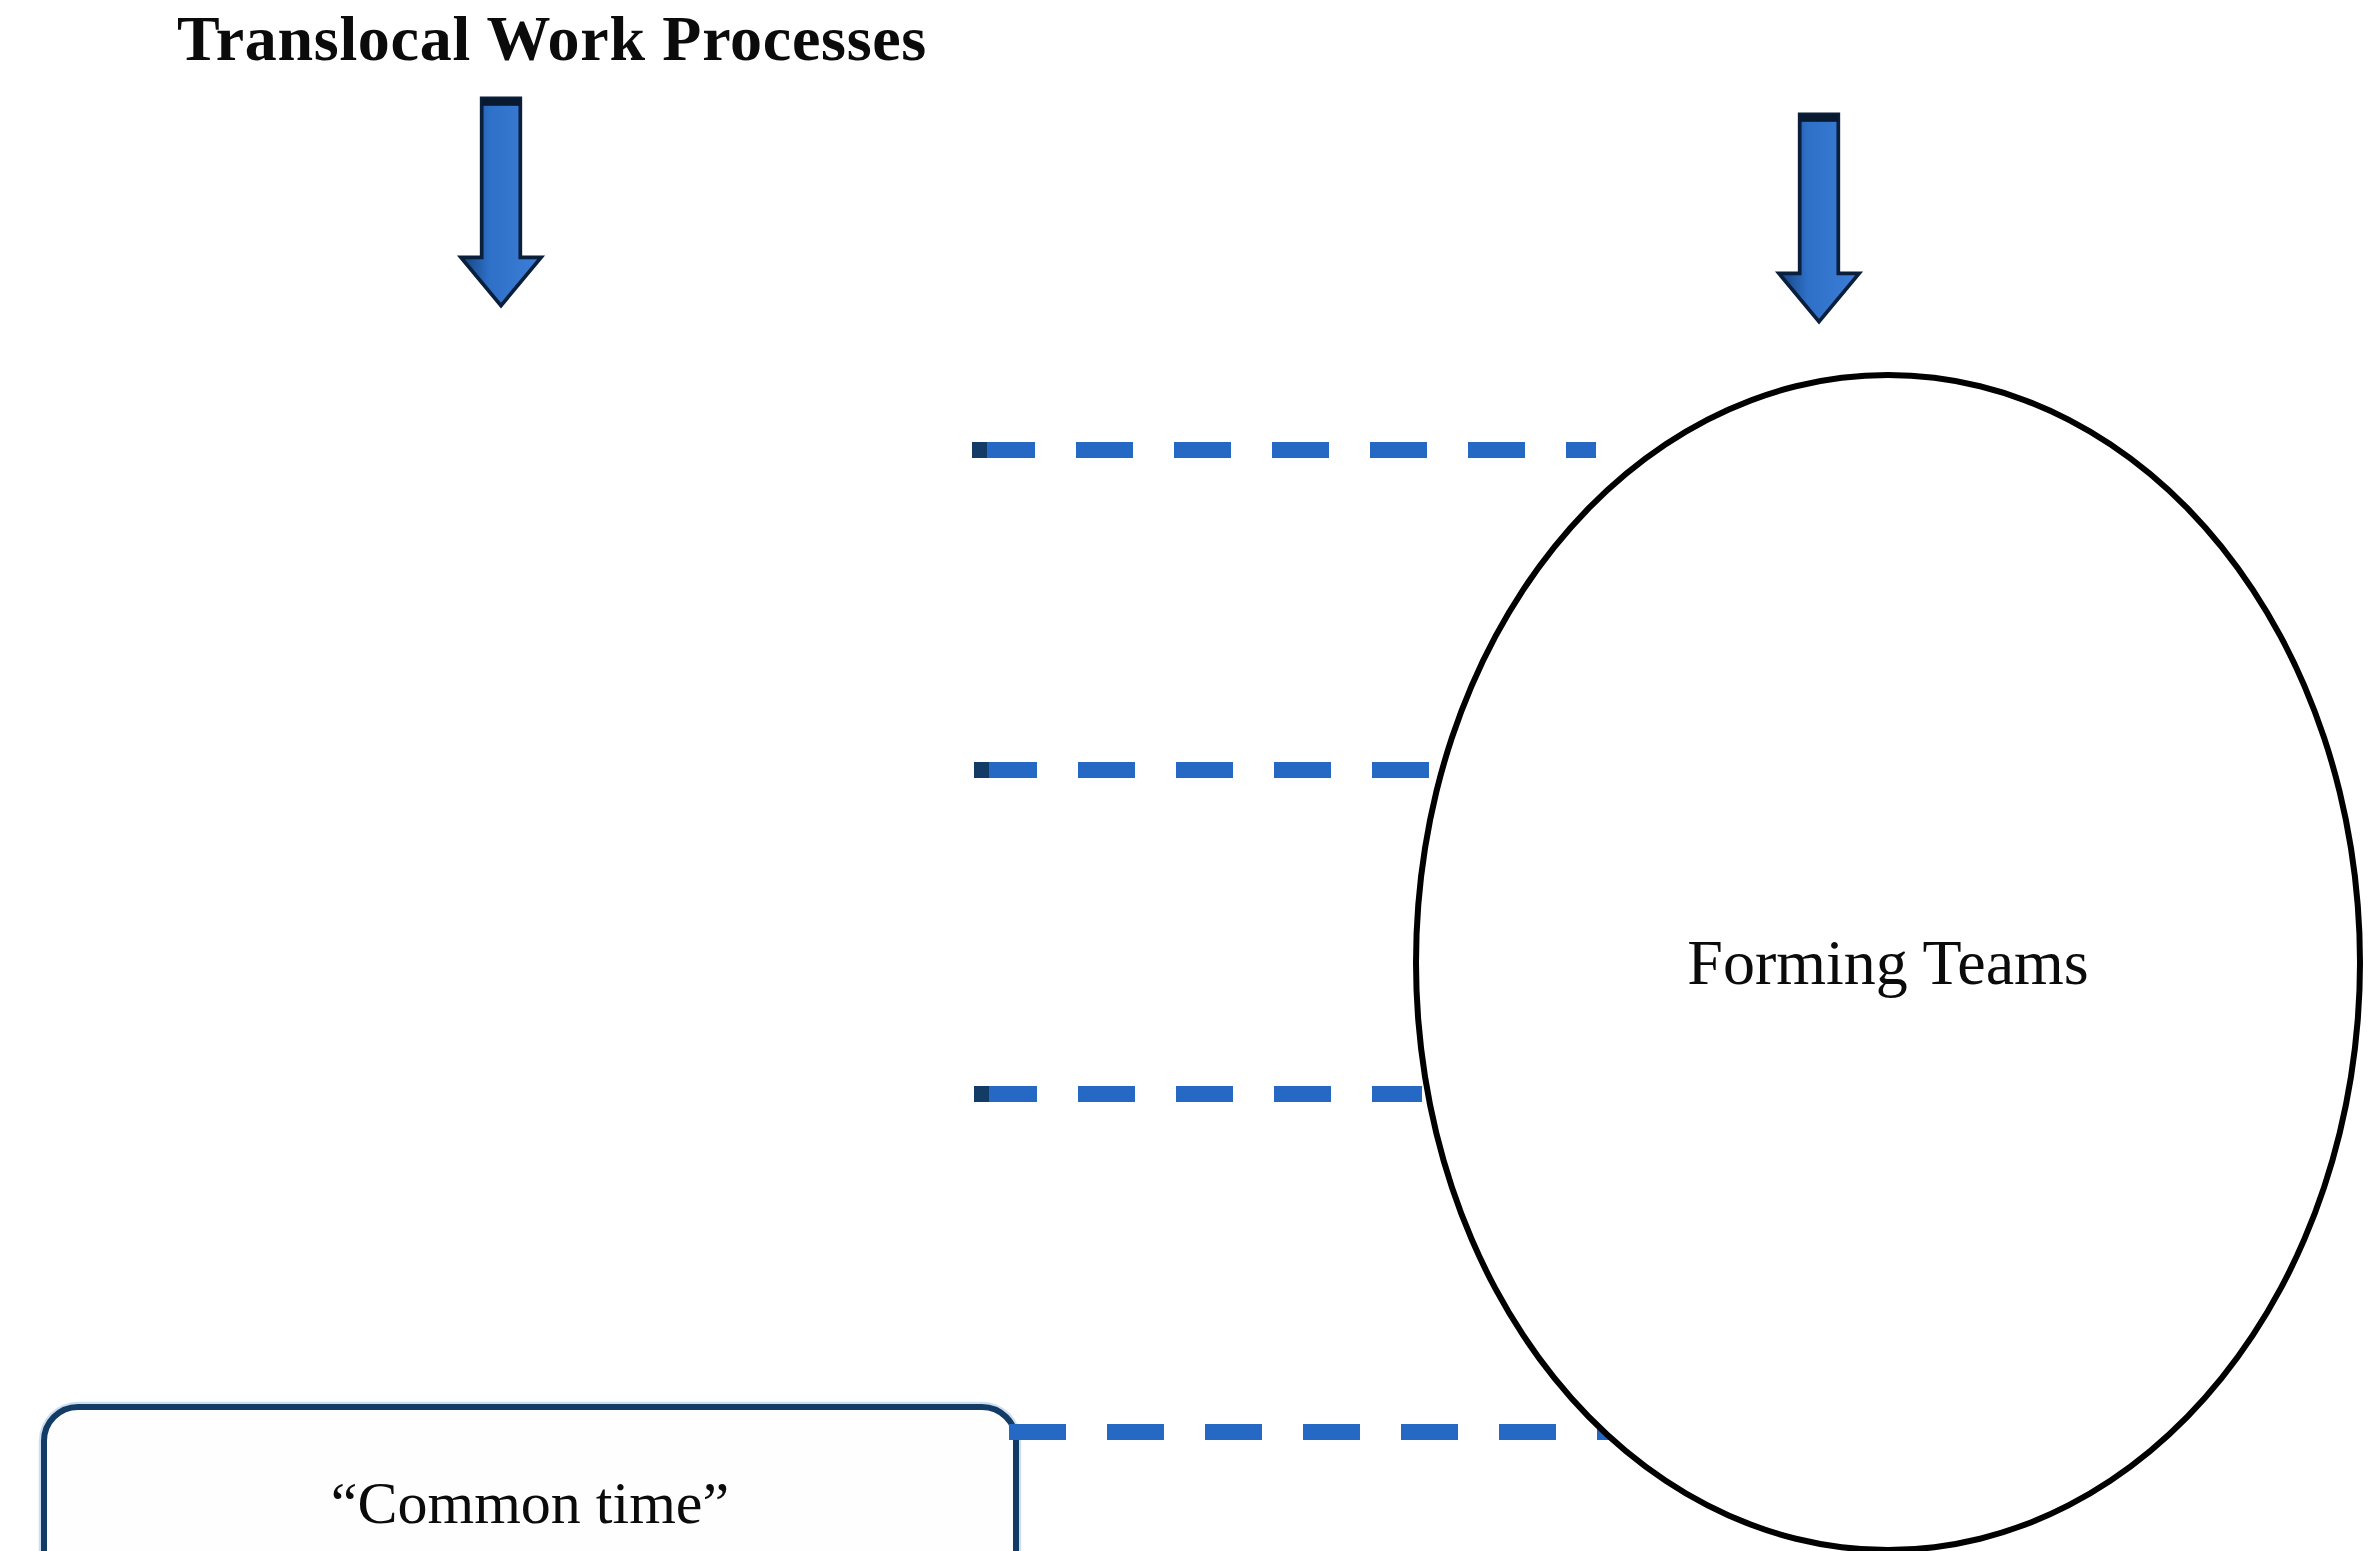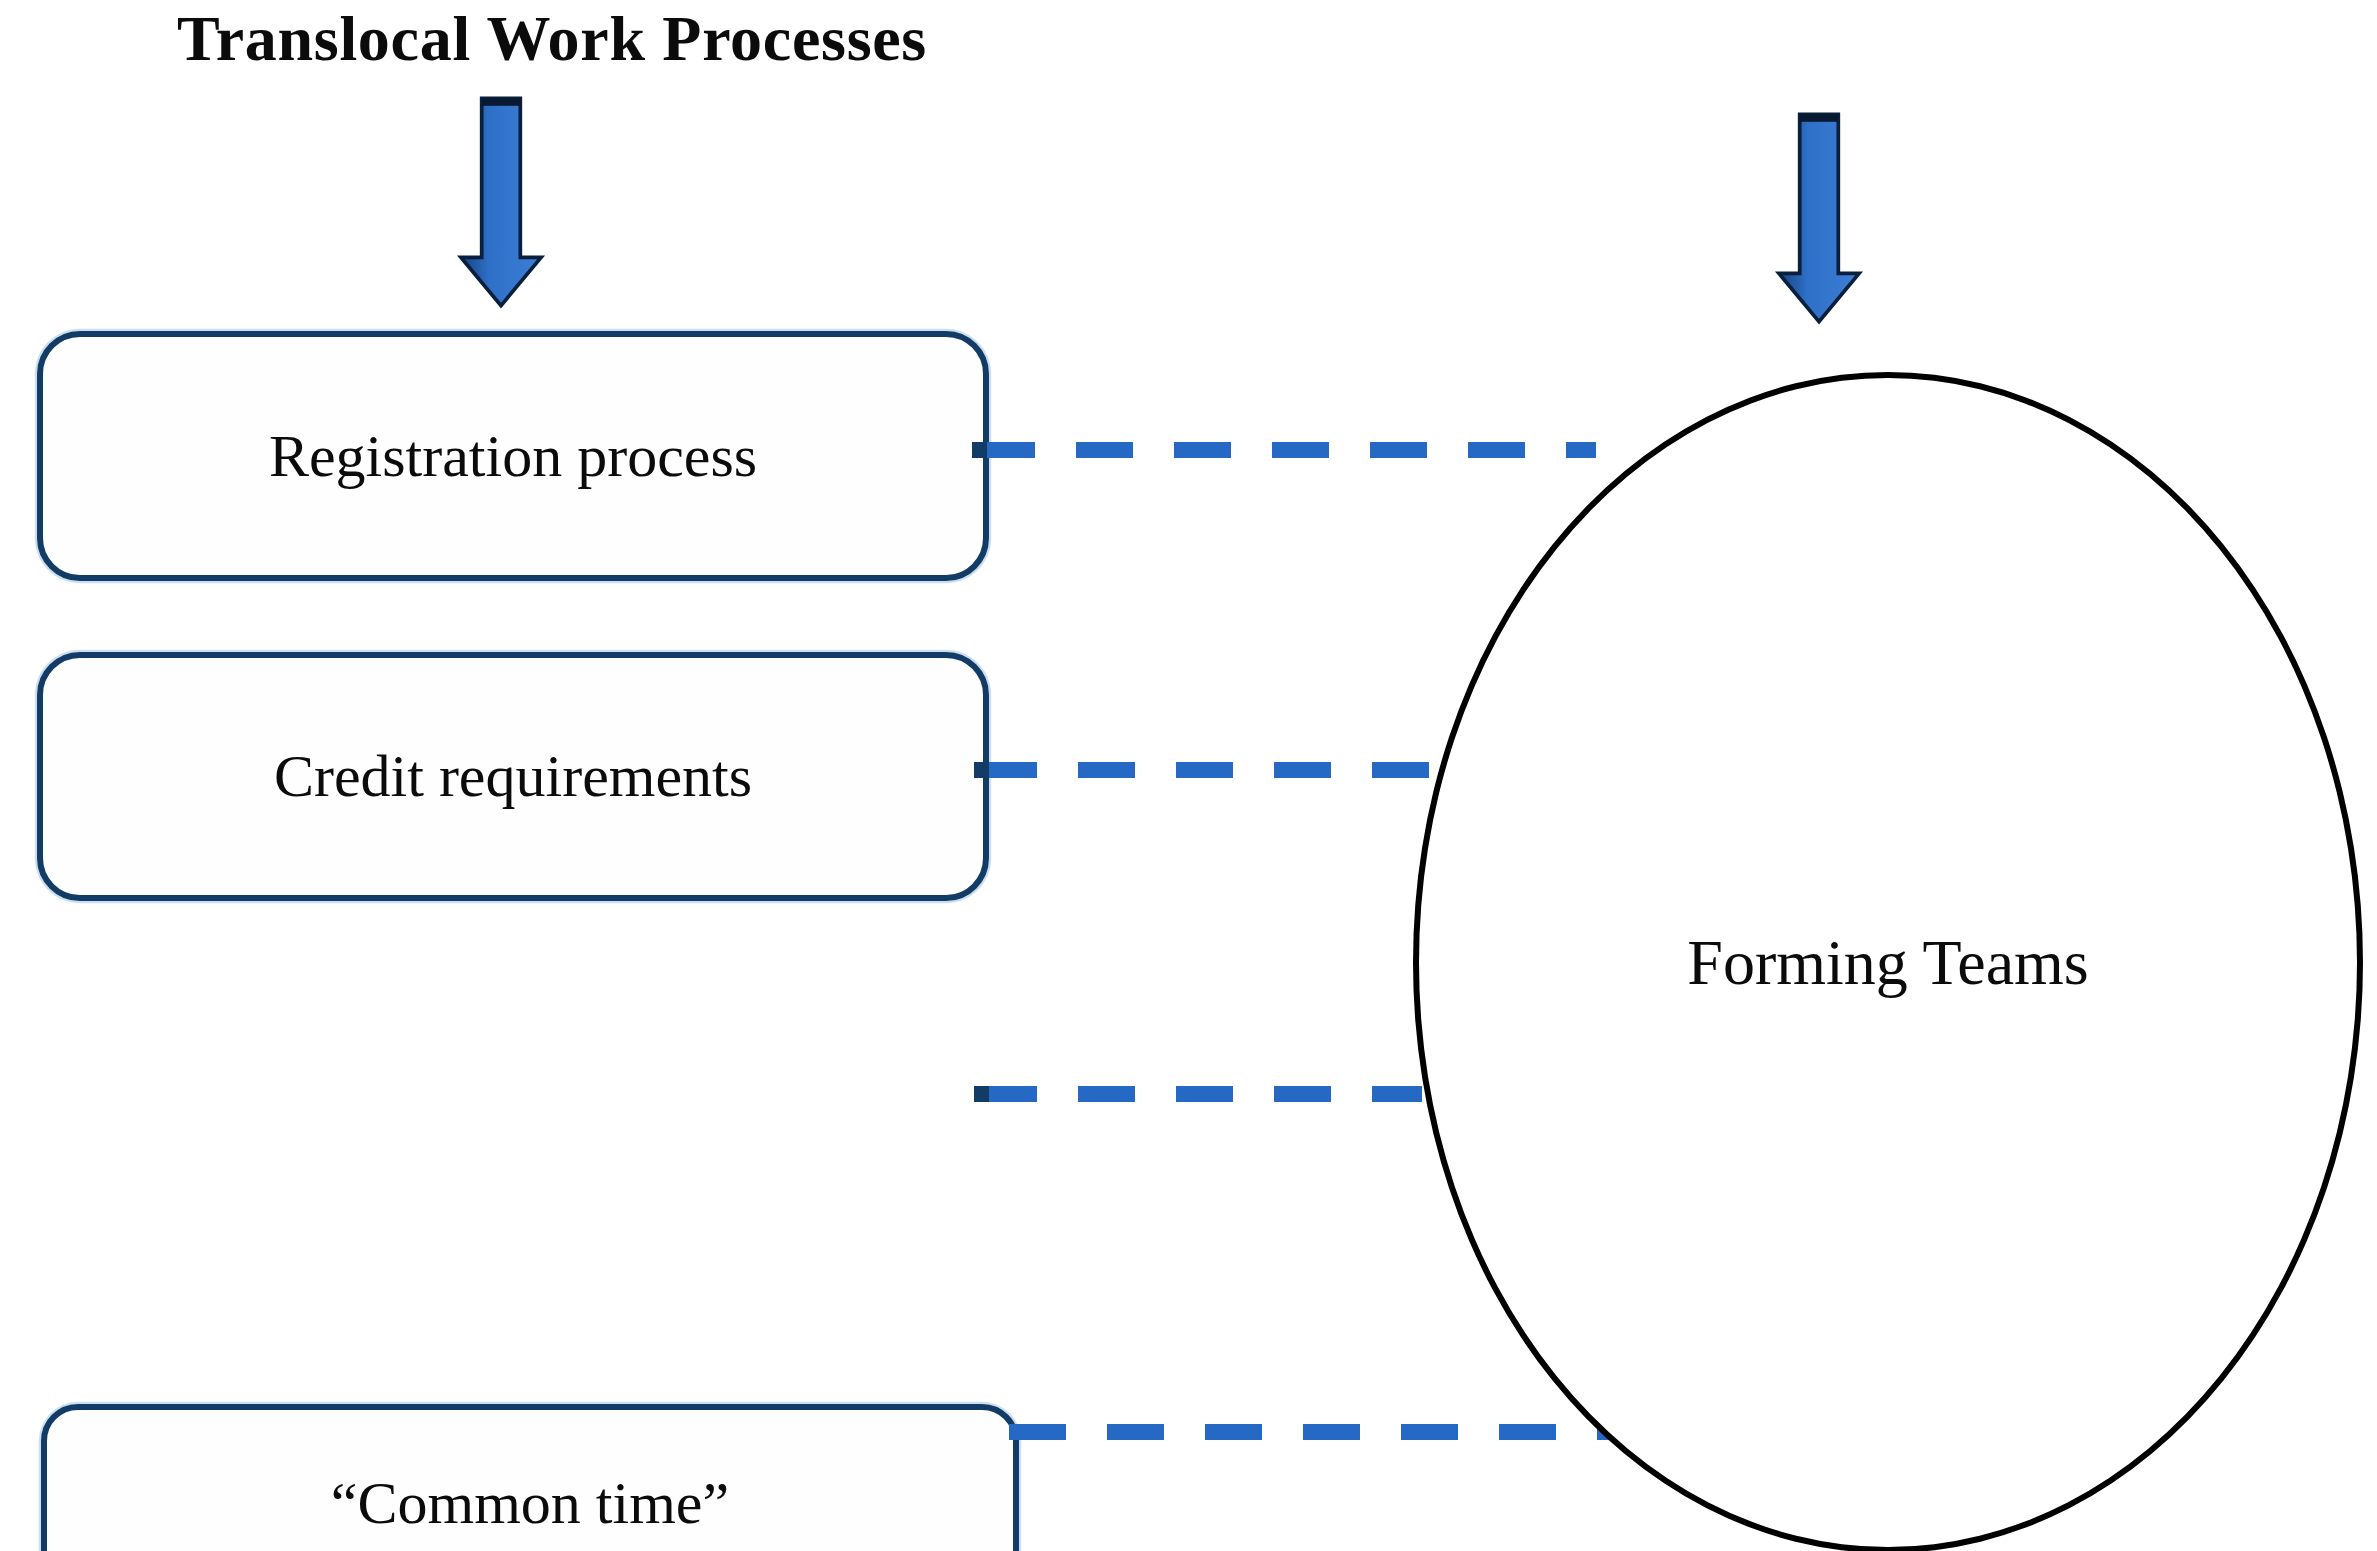--- a/index.html
+++ b/index.html
@@ -104,27 +104,21 @@
     </defs>
     <polygon points="44,8 96,8 96,222 124,222 70,287 16,222 44,222" fill="url(#arrowGrad)" stroke="#0a1f3c" stroke-width="5" stroke-linejoin="miter"></polygon>
     <rect x="44" y="8" width="52" height="10" fill="#091a30"></rect>
   </svg>
 
   <svg class="arrow-svg arrow-right" width="104" height="220" viewBox="0 0 140 295">
     <polygon points="44,8 96,8 96,222 124,222 70,287 16,222 44,222" fill="url(#arrowGrad)" stroke="#0a1f3c" stroke-width="5" stroke-linejoin="miter"></polygon>
     <rect x="44" y="8" width="52" height="10" fill="#091a30"></rect>
   </svg>
 
-  <div class="process-box box-1">
-    <span class="box-label">Registration process</span>
-  </div>
 
-  <div class="process-box box-2">
-    <span class="box-label">Credit requirements</span>
-  </div>
 
 
   <div class="process-box box-4">
     <span class="box-label">“Common time”</span>
   </div>
 
   <div class="dash-line dash-1">
     <span class="dash-nub"></span>
   </div>
   <div class="dash-line dash-2">

